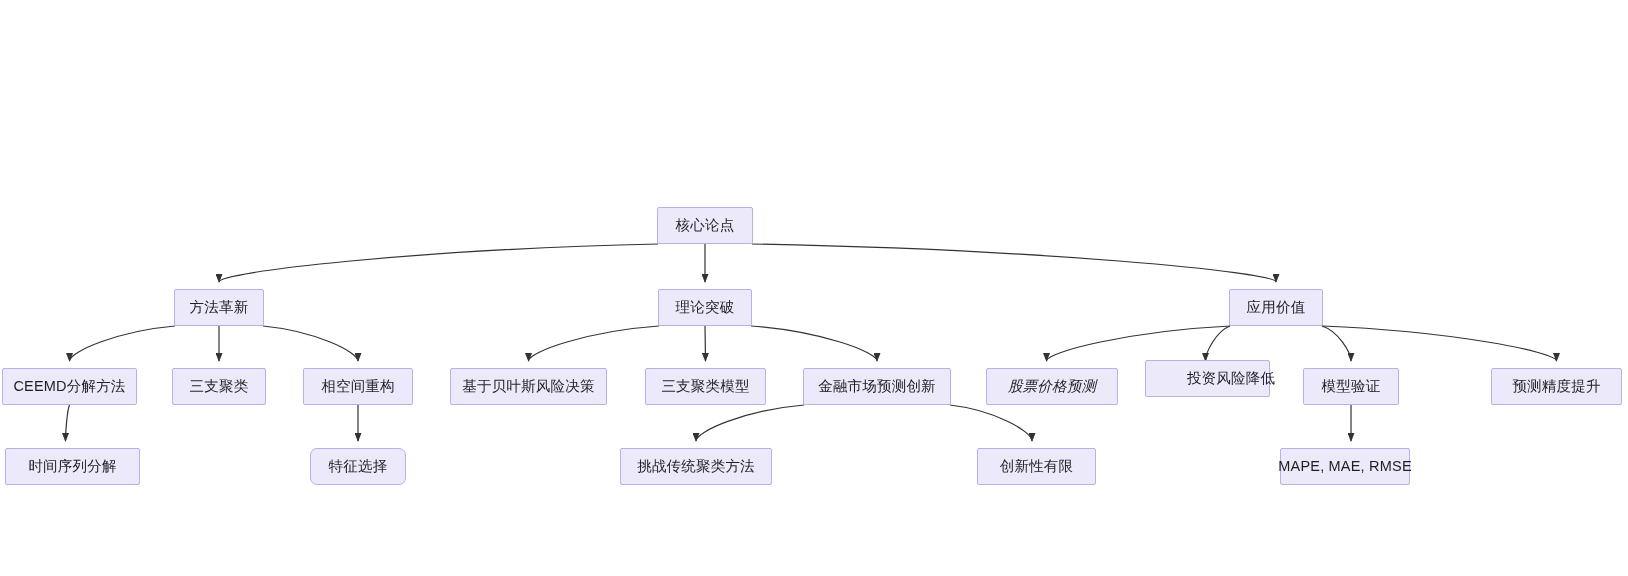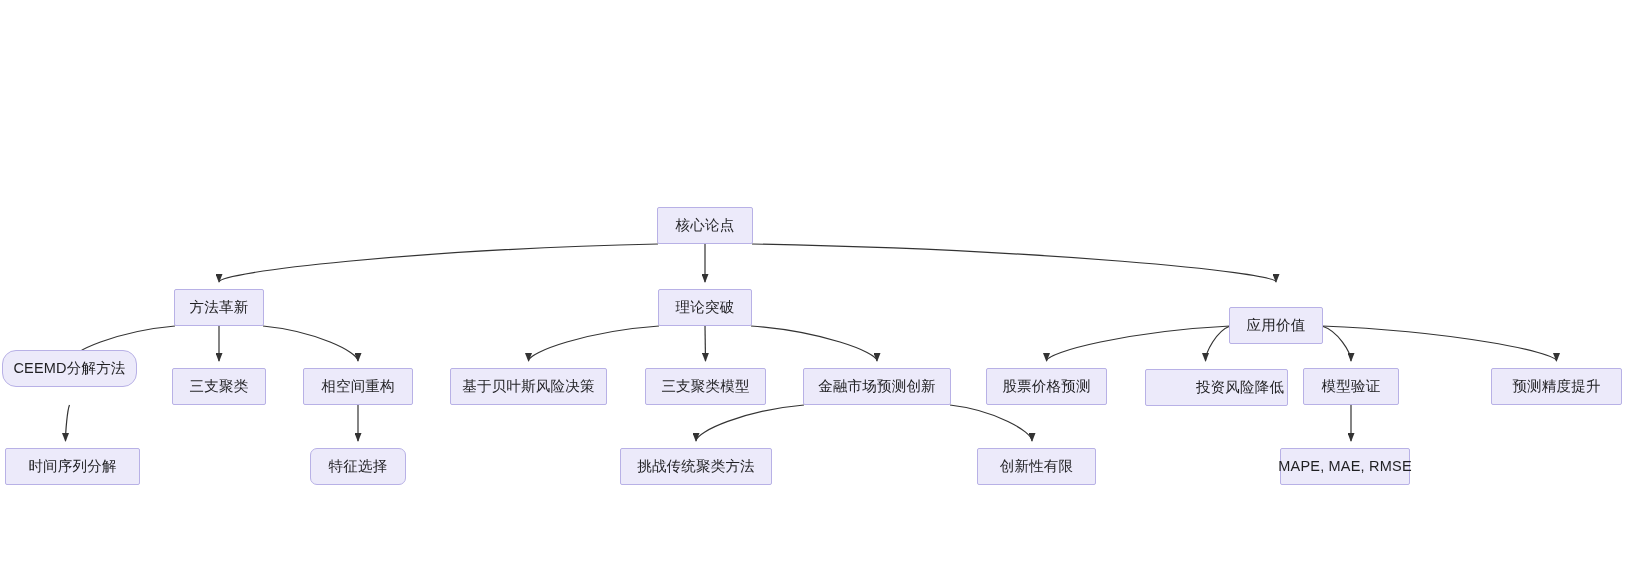--- a/index.html
+++ b/index.html
@@ -94,45 +94,45 @@
   <div id="node-layer">
       <div class="node" style="left: 657px; top: 207px; width: 96px;">
         <span class="node-label">核心论点</span>
       </div>
       <div class="node" style="left: 174px; top: 289px; width: 90px;">
         <span class="node-label">方法革新</span>
       </div>
       <div class="node" style="left: 658px; top: 289px; width: 94px;">
         <span class="node-label">理论突破</span>
       </div>
-      <div class="node" style="left: 1229px; top: 289px; width: 94px; margin-top: 18px;">
+      <div class="node" style="left: 1229px; top: 289px; width: 94px;">
         <span class="node-label">应用价值</span>
       </div>
-      <div class="node" style="left: 2px; top: 350px; width: 135px; border-radius: 14px;">
+      <div class="node" style="left: 2px; top: 368px; width: 135px;">
         <span class="node-label">CEEMD分解方法</span>
       </div>
       <div class="node" style="left: 172px; top: 368px; width: 94px;">
         <span class="node-label">三支聚类</span>
       </div>
       <div class="node" style="left: 450px; top: 368px; width: 157px;">
         <span class="node-label">基于贝叶斯风险决策</span>
       </div>
       <div class="node" style="left: 303px; top: 368px; width: 110px;">
         <span class="node-label">相空间重构</span>
       </div>
       <div class="node" style="left: 645px; top: 368px; width: 121px;">
         <span class="node-label">三支聚类模型</span>
       </div>
       <div class="node" style="left: 803px; top: 368px; width: 148px;">
         <span class="node-label">金融市场预测创新</span>
       </div>
-      <div class="node" style="left: 986px; top: 368px; width: 121px;">
+      <div class="node" style="left: 986px; top: 368px; width: 132px; font-style: italic;">
         <span class="node-label">股票价格预测</span>
       </div>
-      <div class="node" style="left: 1145px; top: 369px; width: 143px; padding-left: 47px;">
+      <div class="node" style="left: 1145px; top: 360px; width: 125px; padding-left: 47px;">
         <span class="node-label">投资风险降低</span>
       </div>
       <div class="node" style="left: 1303px; top: 368px; width: 96px;">
         <span class="node-label">模型验证</span>
       </div>
       <div class="node" style="left: 1491px; top: 368px; width: 131px;">
         <span class="node-label">预测精度提升</span>
       </div>
       <div class="node" style="left: 5px; top: 448px; width: 135px;">
         <span class="node-label">时间序列分解</span>

